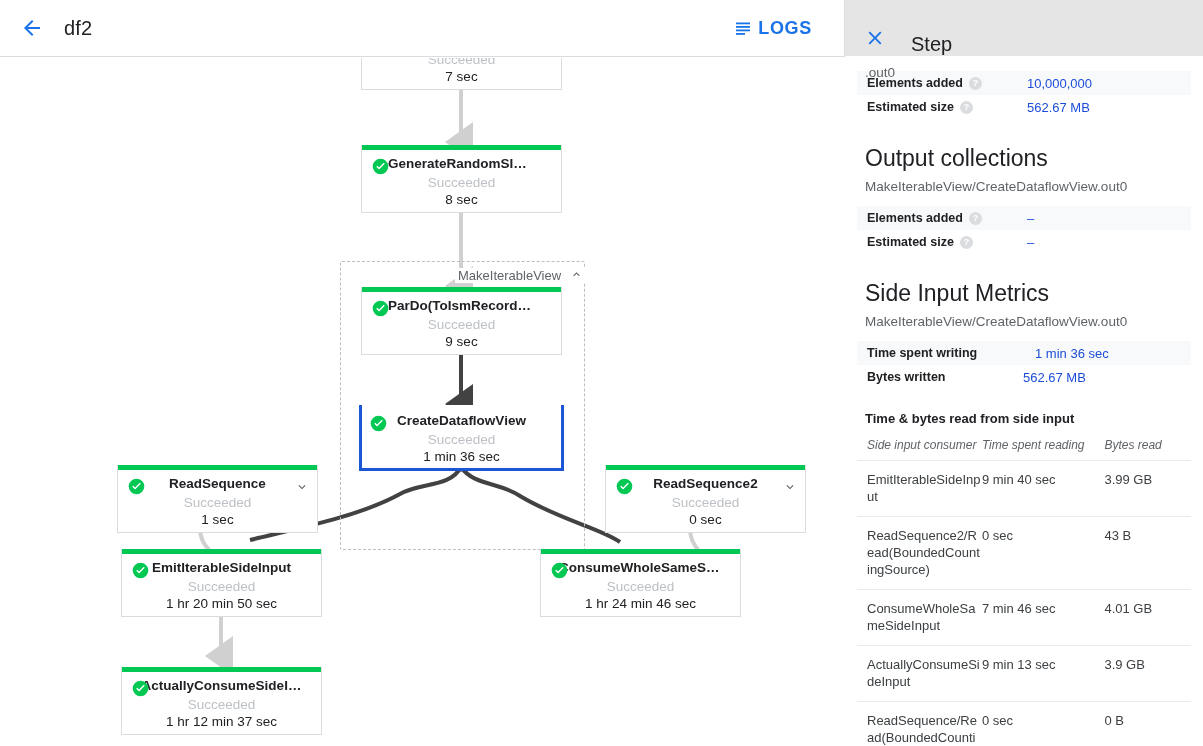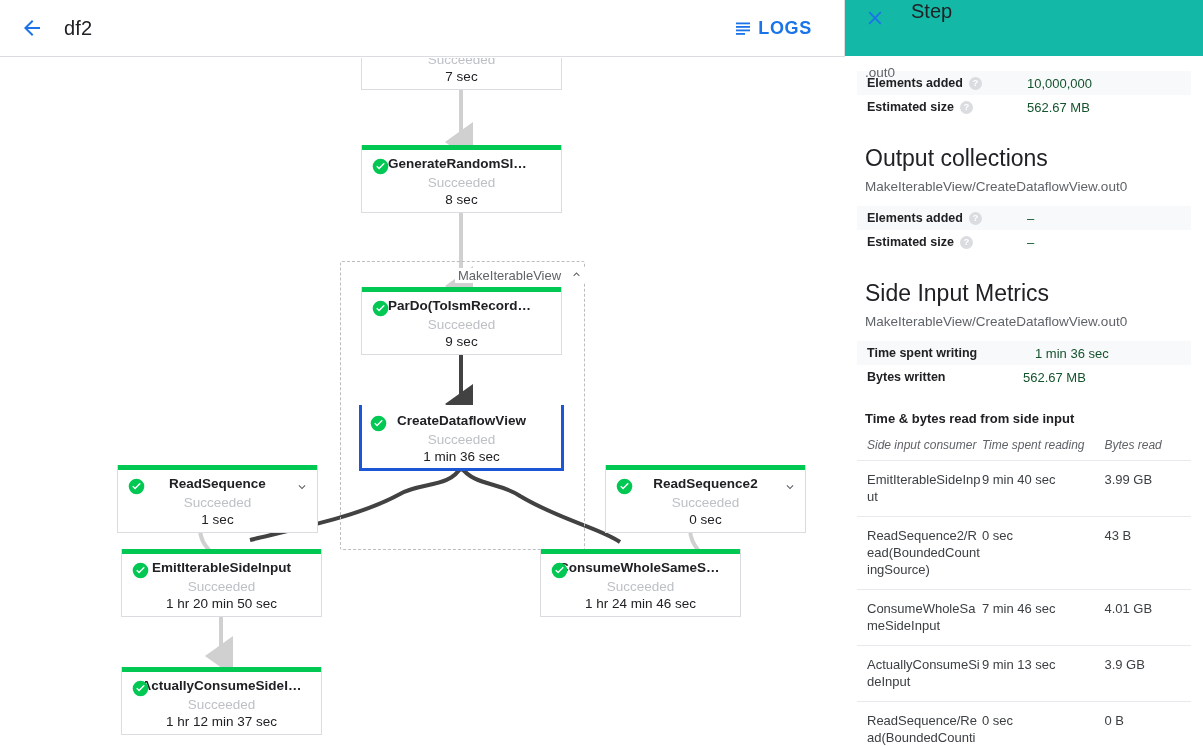--- a/index.html
+++ b/index.html
@@ -35,21 +35,21 @@
     display: flex; align-items: center; gap: 7px;
     color: #1a73e8; font-size: 18px; font-weight: 700;
     letter-spacing: .7px; margin-right: 24px; cursor: pointer;
     padding: 6px 8px; border-radius: 4px;
   }
   .logs-lines { display: block; }
 
   
   .panel-header {
     position: absolute; left: 845px; top: 0; width: 358px; height: 57px;
-    background: #14b8a6; display: flex; align-items: flex-start;
+    background: #e5e5e5; display: flex; align-items: flex-end;
     border-bottom: 1px solid #fff;
   }
   .close-btn {
     width: 36px; height: 36px; margin-left: 12px;
     display: flex; align-items: center; justify-content: center;
     cursor: pointer; border-radius: 50%;
   }
   .panel-title {
     font-size: 20px; margin-left: 18px; color: #202124; font-weight: 400;
   }
@@ -142,21 +142,21 @@
   .kv-key {
     font-size: 12.5px; font-weight: 700; color: #202124;
     display: flex; align-items: center; gap: 6px; width: 160px;
   }
   .help-icon {
     width: 13px; height: 13px; border-radius: 50%;
     background: #dadce0; color: #fff; font-size: 9.5px;
     display: inline-flex; align-items: center; justify-content: center;
     font-weight: 700; line-height: 1;
   }
-  .kv-val { font-size: 13px; color: #14532d; }
+  .kv-val { font-size: 13px; color: #1d4ed8; }
 
   .section-title {
     font-size: 23px; color: #202124; font-weight: 400;
     margin: 26px 0 0 20px;
   }
   .section-sub {
     font-size: 13.5px; color: #5f6368; margin: 7px 0 0 20px;
   }
   .subsection-title {
     font-size: 13px; font-weight: 700; color: #202124;

